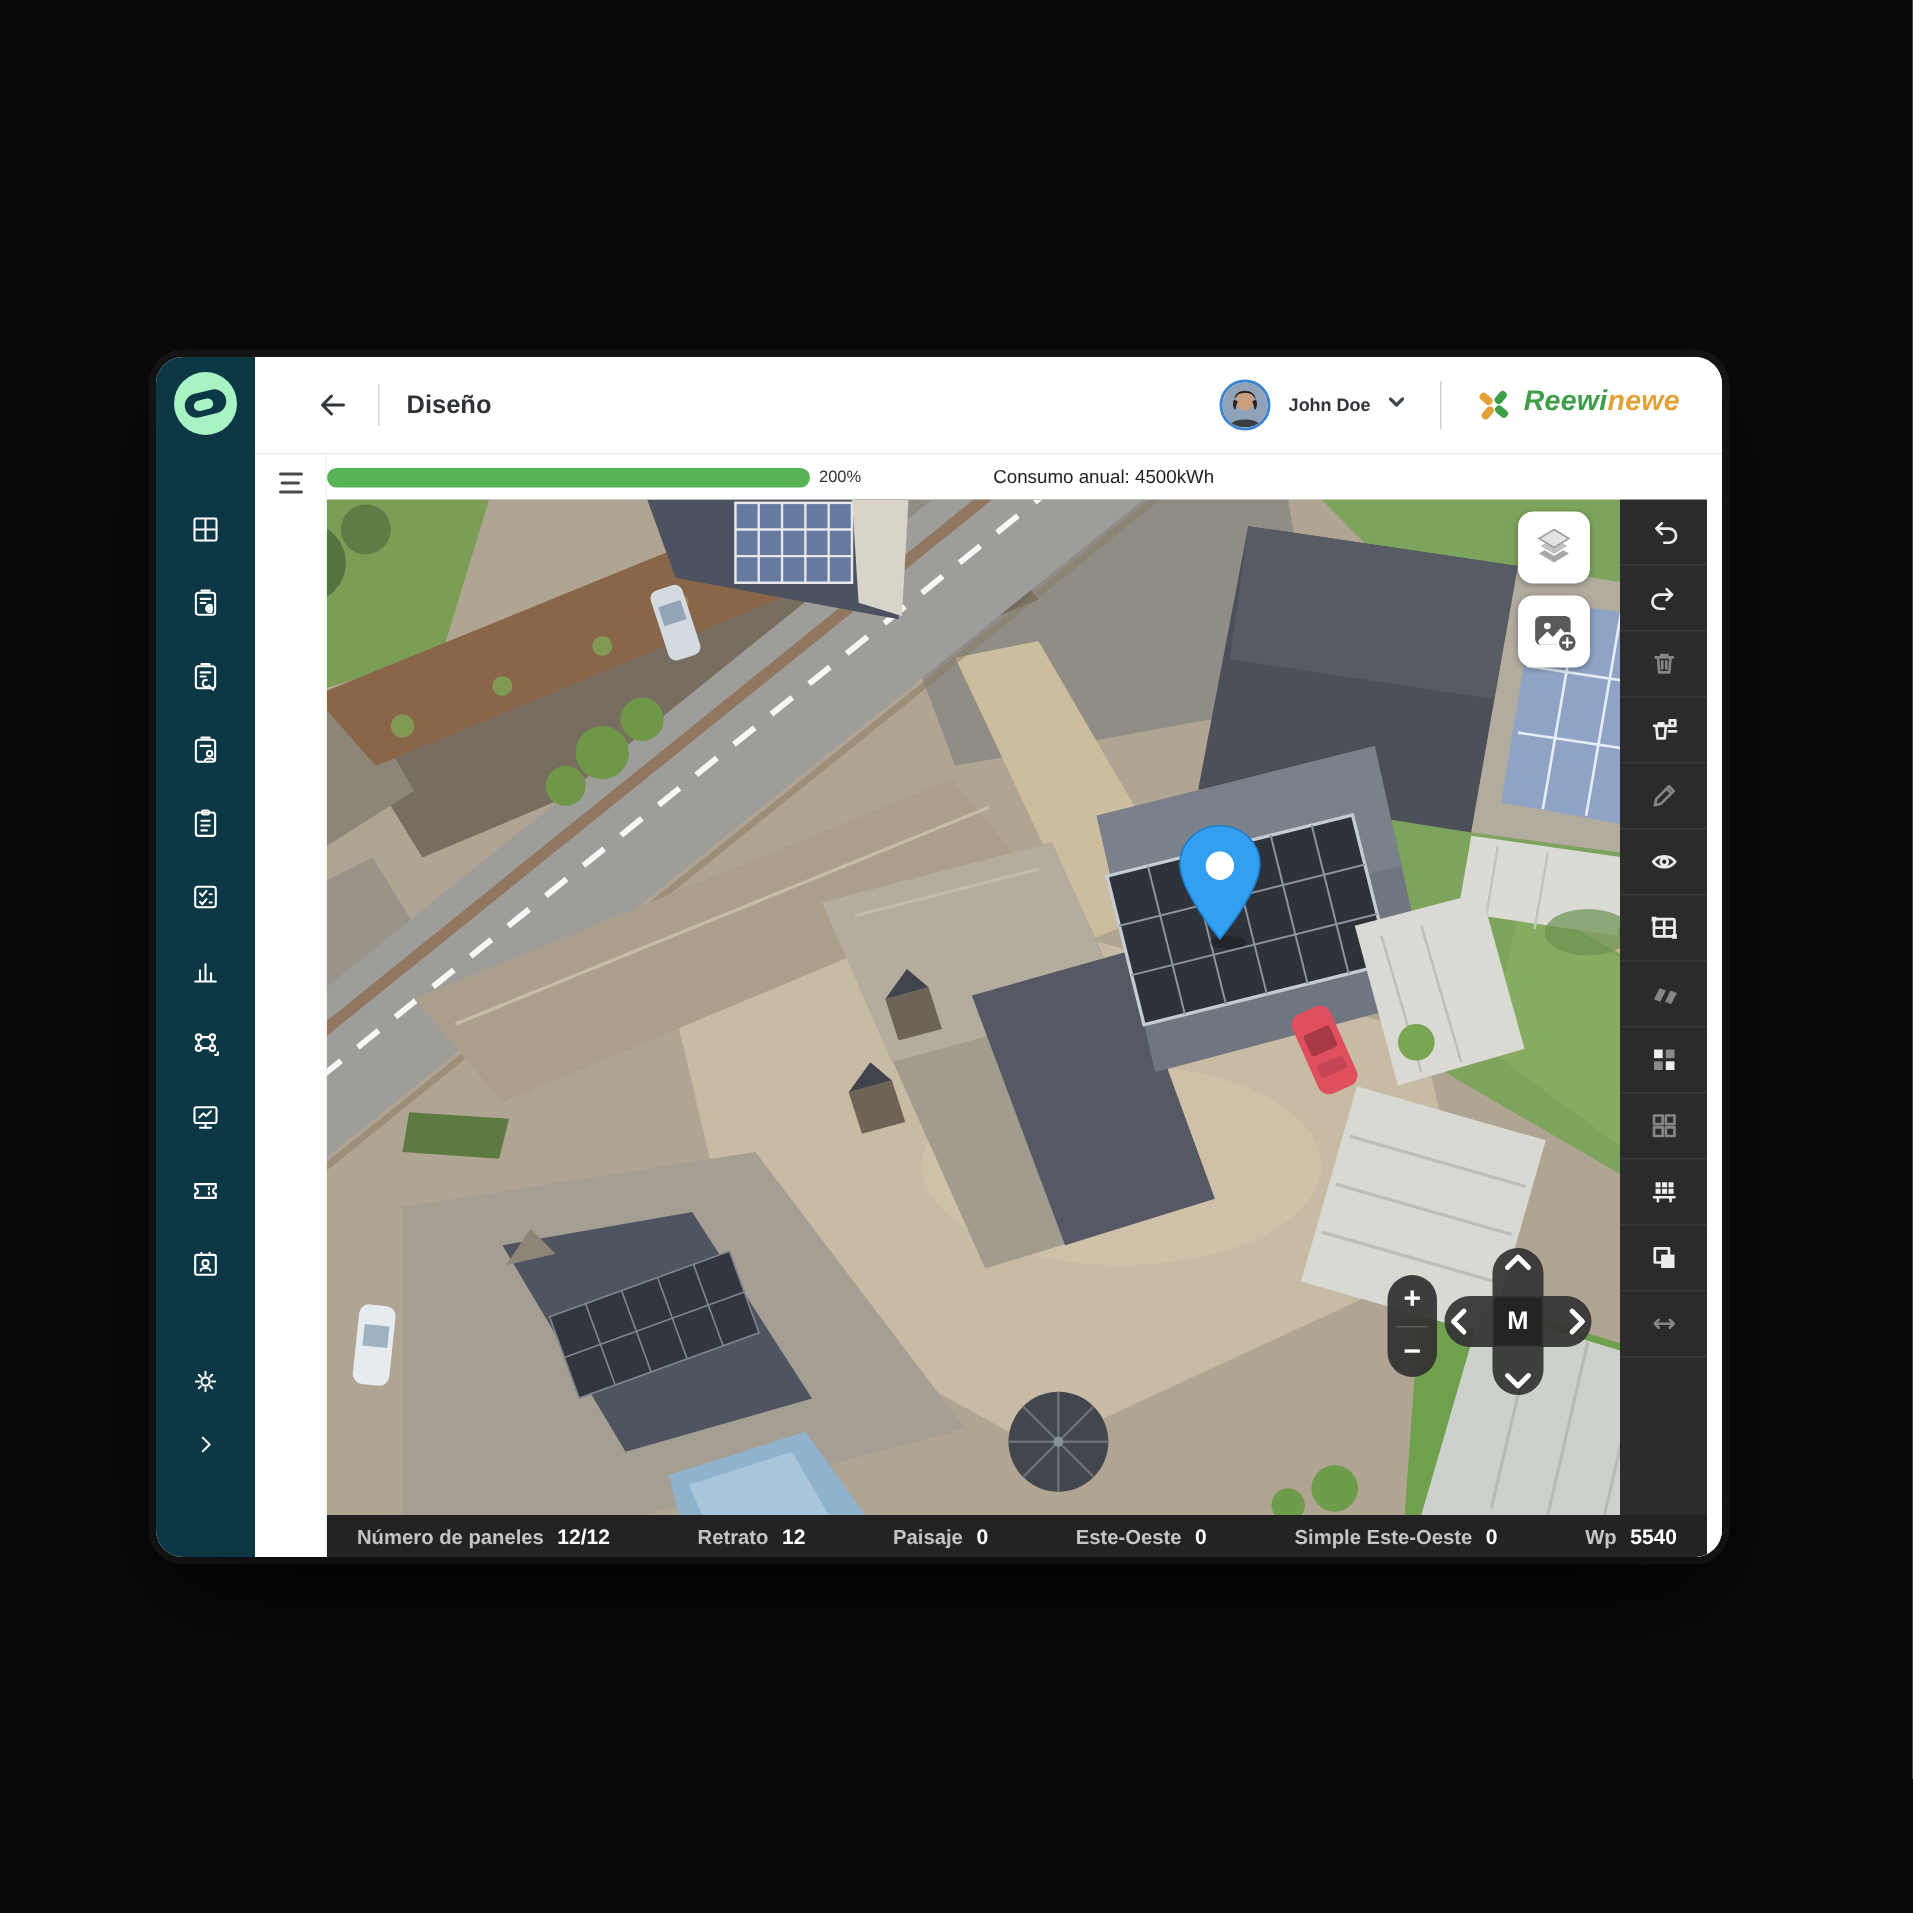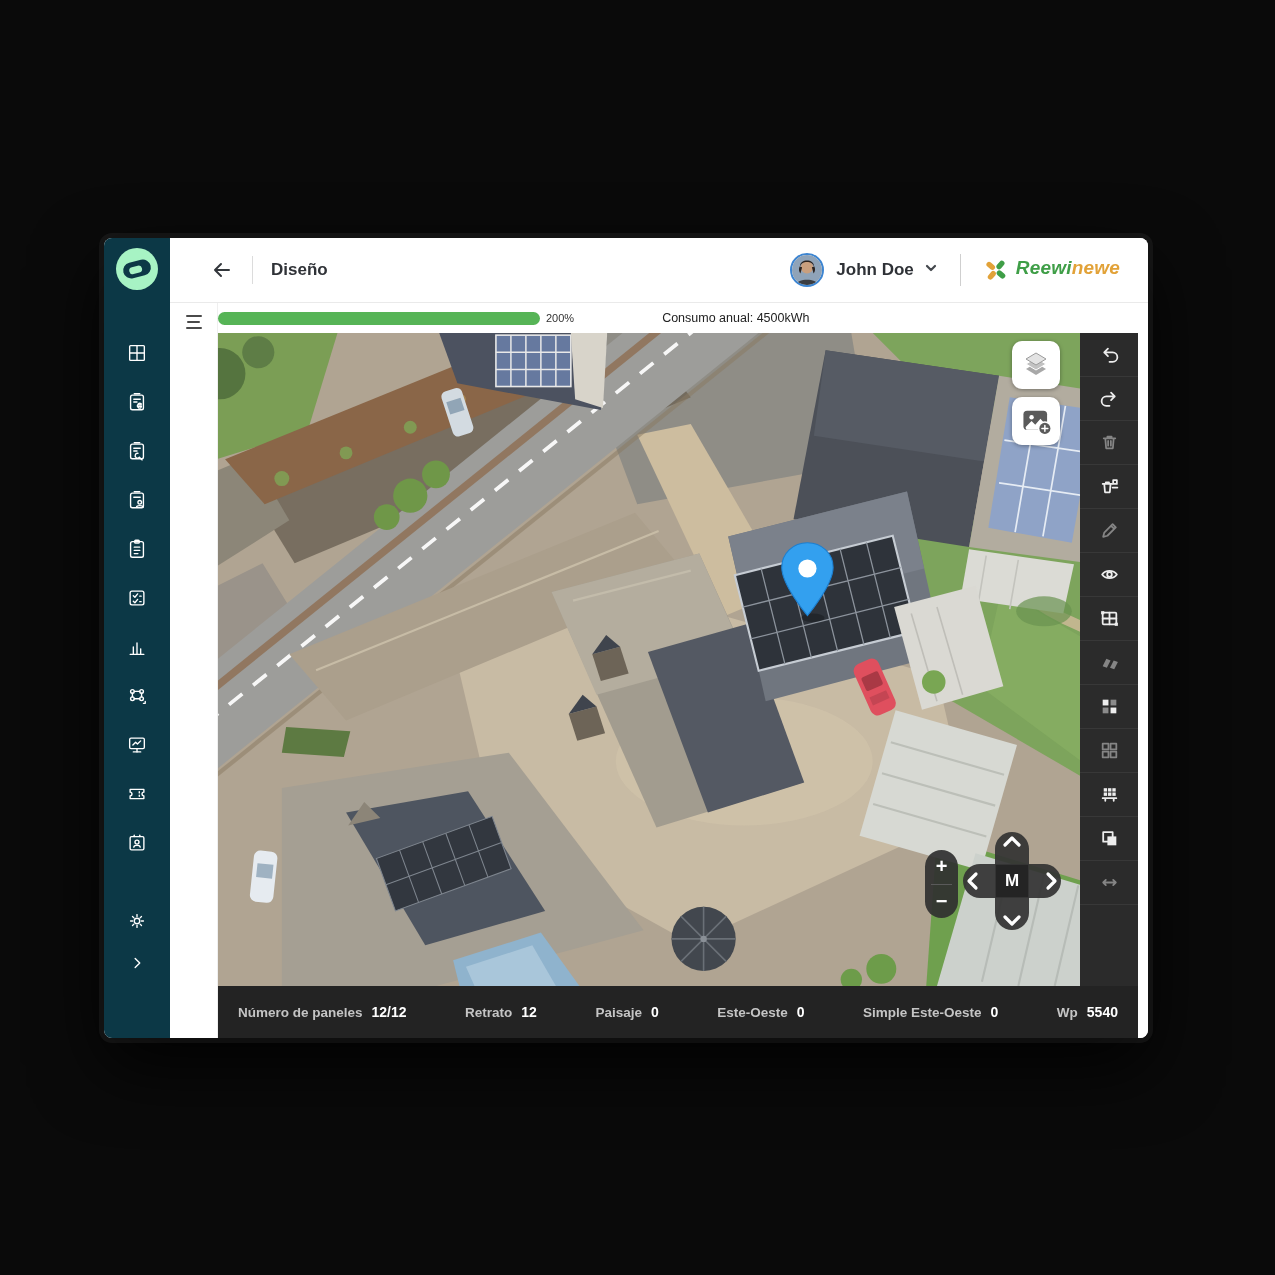--- a/index.html
+++ b/index.html
@@ -1,38 +1,38 @@
 <!DOCTYPE html>
 <html><head>
 <meta charset="utf-8">
 <style>
   * { margin:0; padding:0; box-sizing:border-box; }
   html,body { width:1275px; height:1275px; background:#0a0a0a; font-family:"Liberation Sans",sans-serif; }
   .window {
     position:absolute; left:104px; top:238px; width:1044px; height:800px;
-    border-radius:8px; overflow:hidden; background:#fff; display:flex;
+    border-radius:18px; overflow:hidden; background:#fff; display:flex;
     box-shadow:0 0 0 5px rgba(255,255,255,0.05), 0 28px 70px rgba(0,0,0,0.85);
   }
   
   .sidebar { width:66px; background:#0c3846; display:flex; flex-direction:column; align-items:center; padding-top:10px; flex-shrink:0; }
   .logo { width:42px; height:42px; }
   .side-nav { margin-top:52px; display:flex; flex-direction:column; gap:27px; align-items:center; }
   .side-nav .sicon, .side-bottom .sicon { width:22px; height:22px; cursor:pointer; }
   .sicon svg { width:22px; height:22px; stroke:#fff; fill:none; stroke-width:1.5; stroke-linecap:round; stroke-linejoin:round; }
   .side-bottom { margin-top:auto; margin-bottom:64px; display:flex; flex-direction:column; gap:20px; align-items:center; }
   
   .main { flex:1; display:flex; flex-direction:column; min-width:0; background:#fff; }
   .header { height:65px; display:flex; align-items:center; padding:0 28px 0 40px; border-bottom:1px solid #eaeaea; flex-shrink:0; }
   .back-btn { width:24px; height:24px; cursor:pointer; }
   .back-btn svg { width:24px; height:24px; stroke:#33373c; stroke-width:2; fill:none; stroke-linecap:round; stroke-linejoin:round; }
   .vdiv { width:1px; height:28px; background:#dcdcdc; margin:0 18px; }
   .page-title { font-size:17px; font-weight:700; color:#2f3237; }
   .header-right { margin-left:auto; display:flex; align-items:center; }
   .avatar { width:34px; height:34px; border-radius:50%; overflow:hidden; border:2px solid #3d85d1; cursor:pointer; flex-shrink:0; }
-  .user-name { font-size:17px; font-weight:700; color:#2f3237; margin:0 10px 0 12px; cursor:pointer; }
+  .user-name { font-size:12px; font-weight:700; color:#2f3237; margin:0 10px 0 12px; cursor:pointer; }
   .chev-down svg { width:14px; height:14px; stroke:#44484d; stroke-width:2.2; fill:none; stroke-linecap:round; stroke-linejoin:round; cursor:pointer; }
   .vdiv2 { width:1px; height:32px; background:#cfcfcf; margin:0 22px; }
   .brand { display:flex; align-items:flex-start; gap:7px; }
   .brand-text { font-size:19px; font-weight:800; font-style:italic; letter-spacing:.2px; }
   .brand-text .b1 { color:#3f9e47; }
   .brand-text .b2 { color:#e2a238; }
   
   .subheader { height:52px; display:flex; align-items:center; padding-left:21px; flex-shrink:0; }
   .sub-title { font-size:14.5px; font-weight:800; color:#2b4ea2; letter-spacing:.3px; }
   .info-ic { margin-left:32px; width:19px; height:19px; cursor:pointer; }
@@ -62,21 +62,21 @@
   .dpad svg { width:100px; height:100px; }
   .dpad .mlabel { position:absolute; left:50%; top:50%; transform:translate(-50%,-50%); color:#fff; font-weight:700; font-size:17px; cursor:pointer; }
   
   .toolbar { width:58px; background:#2b2b2b; display:flex; flex-direction:column; flex-shrink:0; }
   .tbtn { height:44px; display:flex; align-items:center; justify-content:center; border-bottom:1px solid #383838; cursor:pointer; }
   .tbtn svg { width:21px; height:21px; fill:none; stroke-linecap:round; stroke-linejoin:round; stroke-width:1.7; }
   .tbtn.on svg { stroke:#ededed; }
   .tbtn.off svg { stroke:#858585; }
   .tfill { flex:1; }
   
-  .statusbar { height:52px; background:#232323; display:flex; align-items:center; justify-content:space-between; padding:0 20px; flex-shrink:0; }
+  .statusbar { height:28px; background:#232323; display:flex; align-items:center; justify-content:space-between; padding:0 20px; flex-shrink:0; }
   .sitem { display:flex; align-items:baseline; gap:9px; white-space:nowrap; }
   .slabel { font-size:13.5px; font-weight:600; color:#c4c4c4; }
   .svalue { font-size:14px; font-weight:700; color:#ffffff; }
   .gutter-r { width:10px; }
 </style>
 </head>
 <body>
 
 <div class="window">
 

